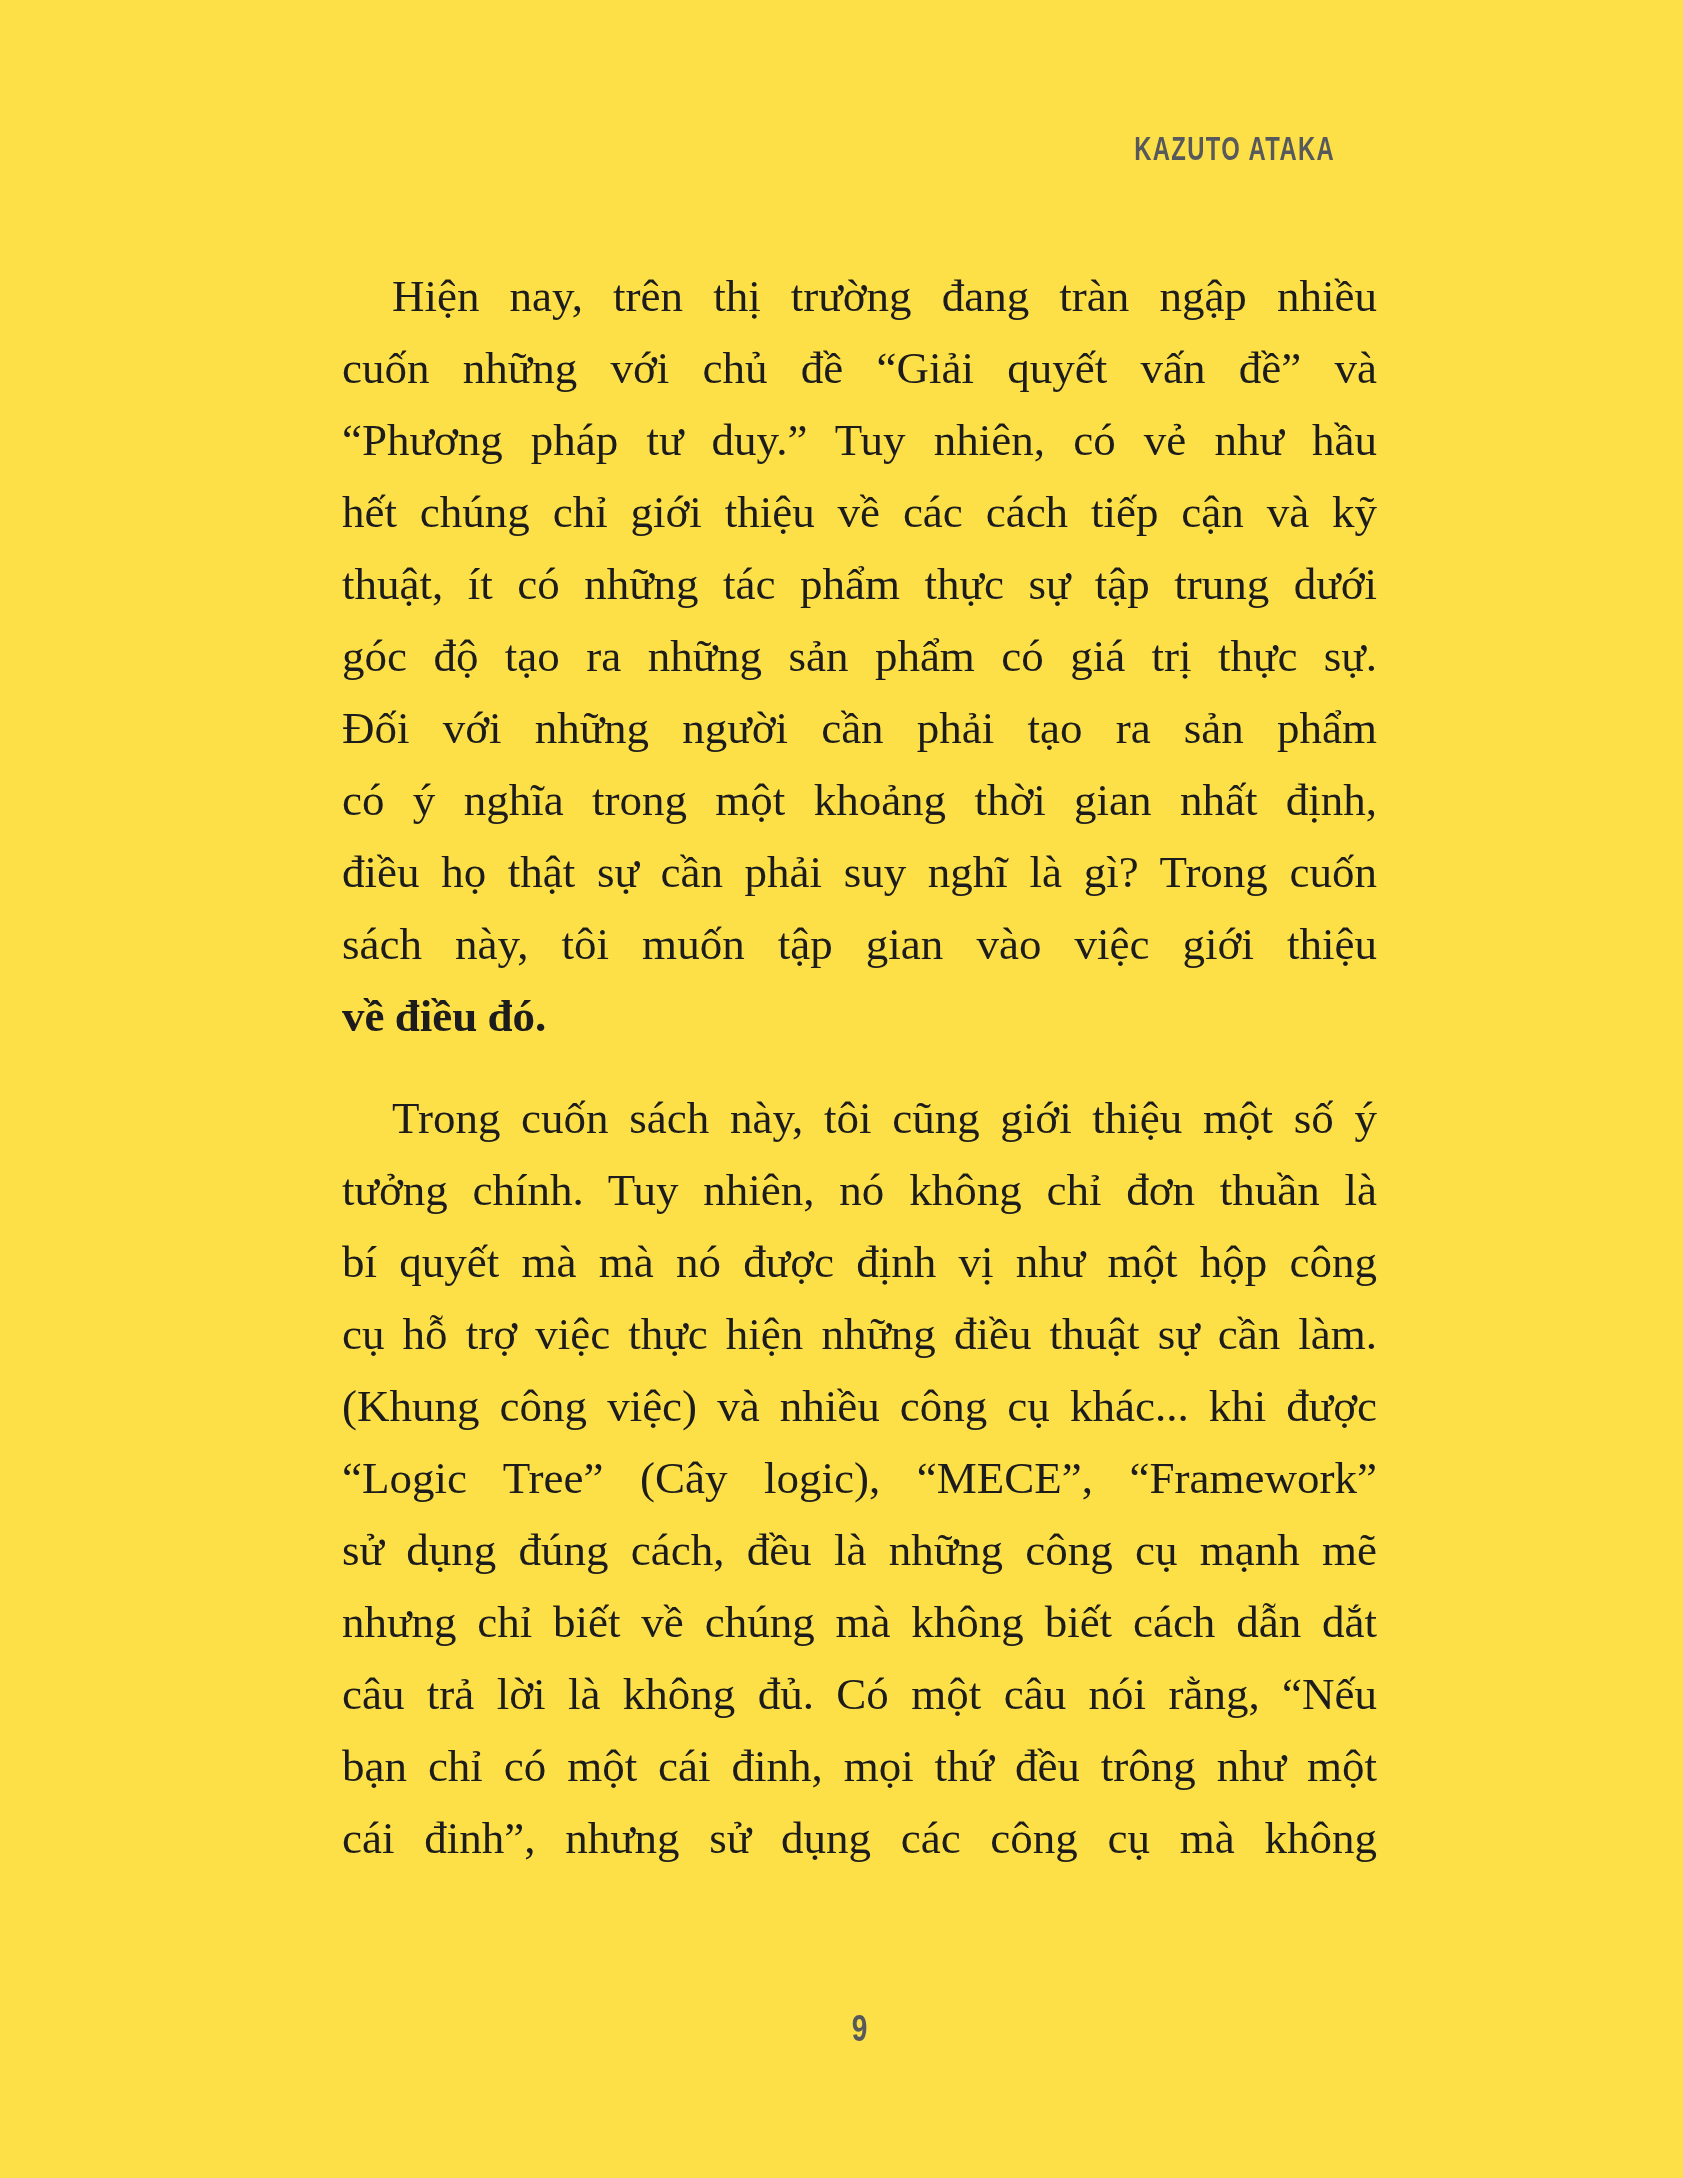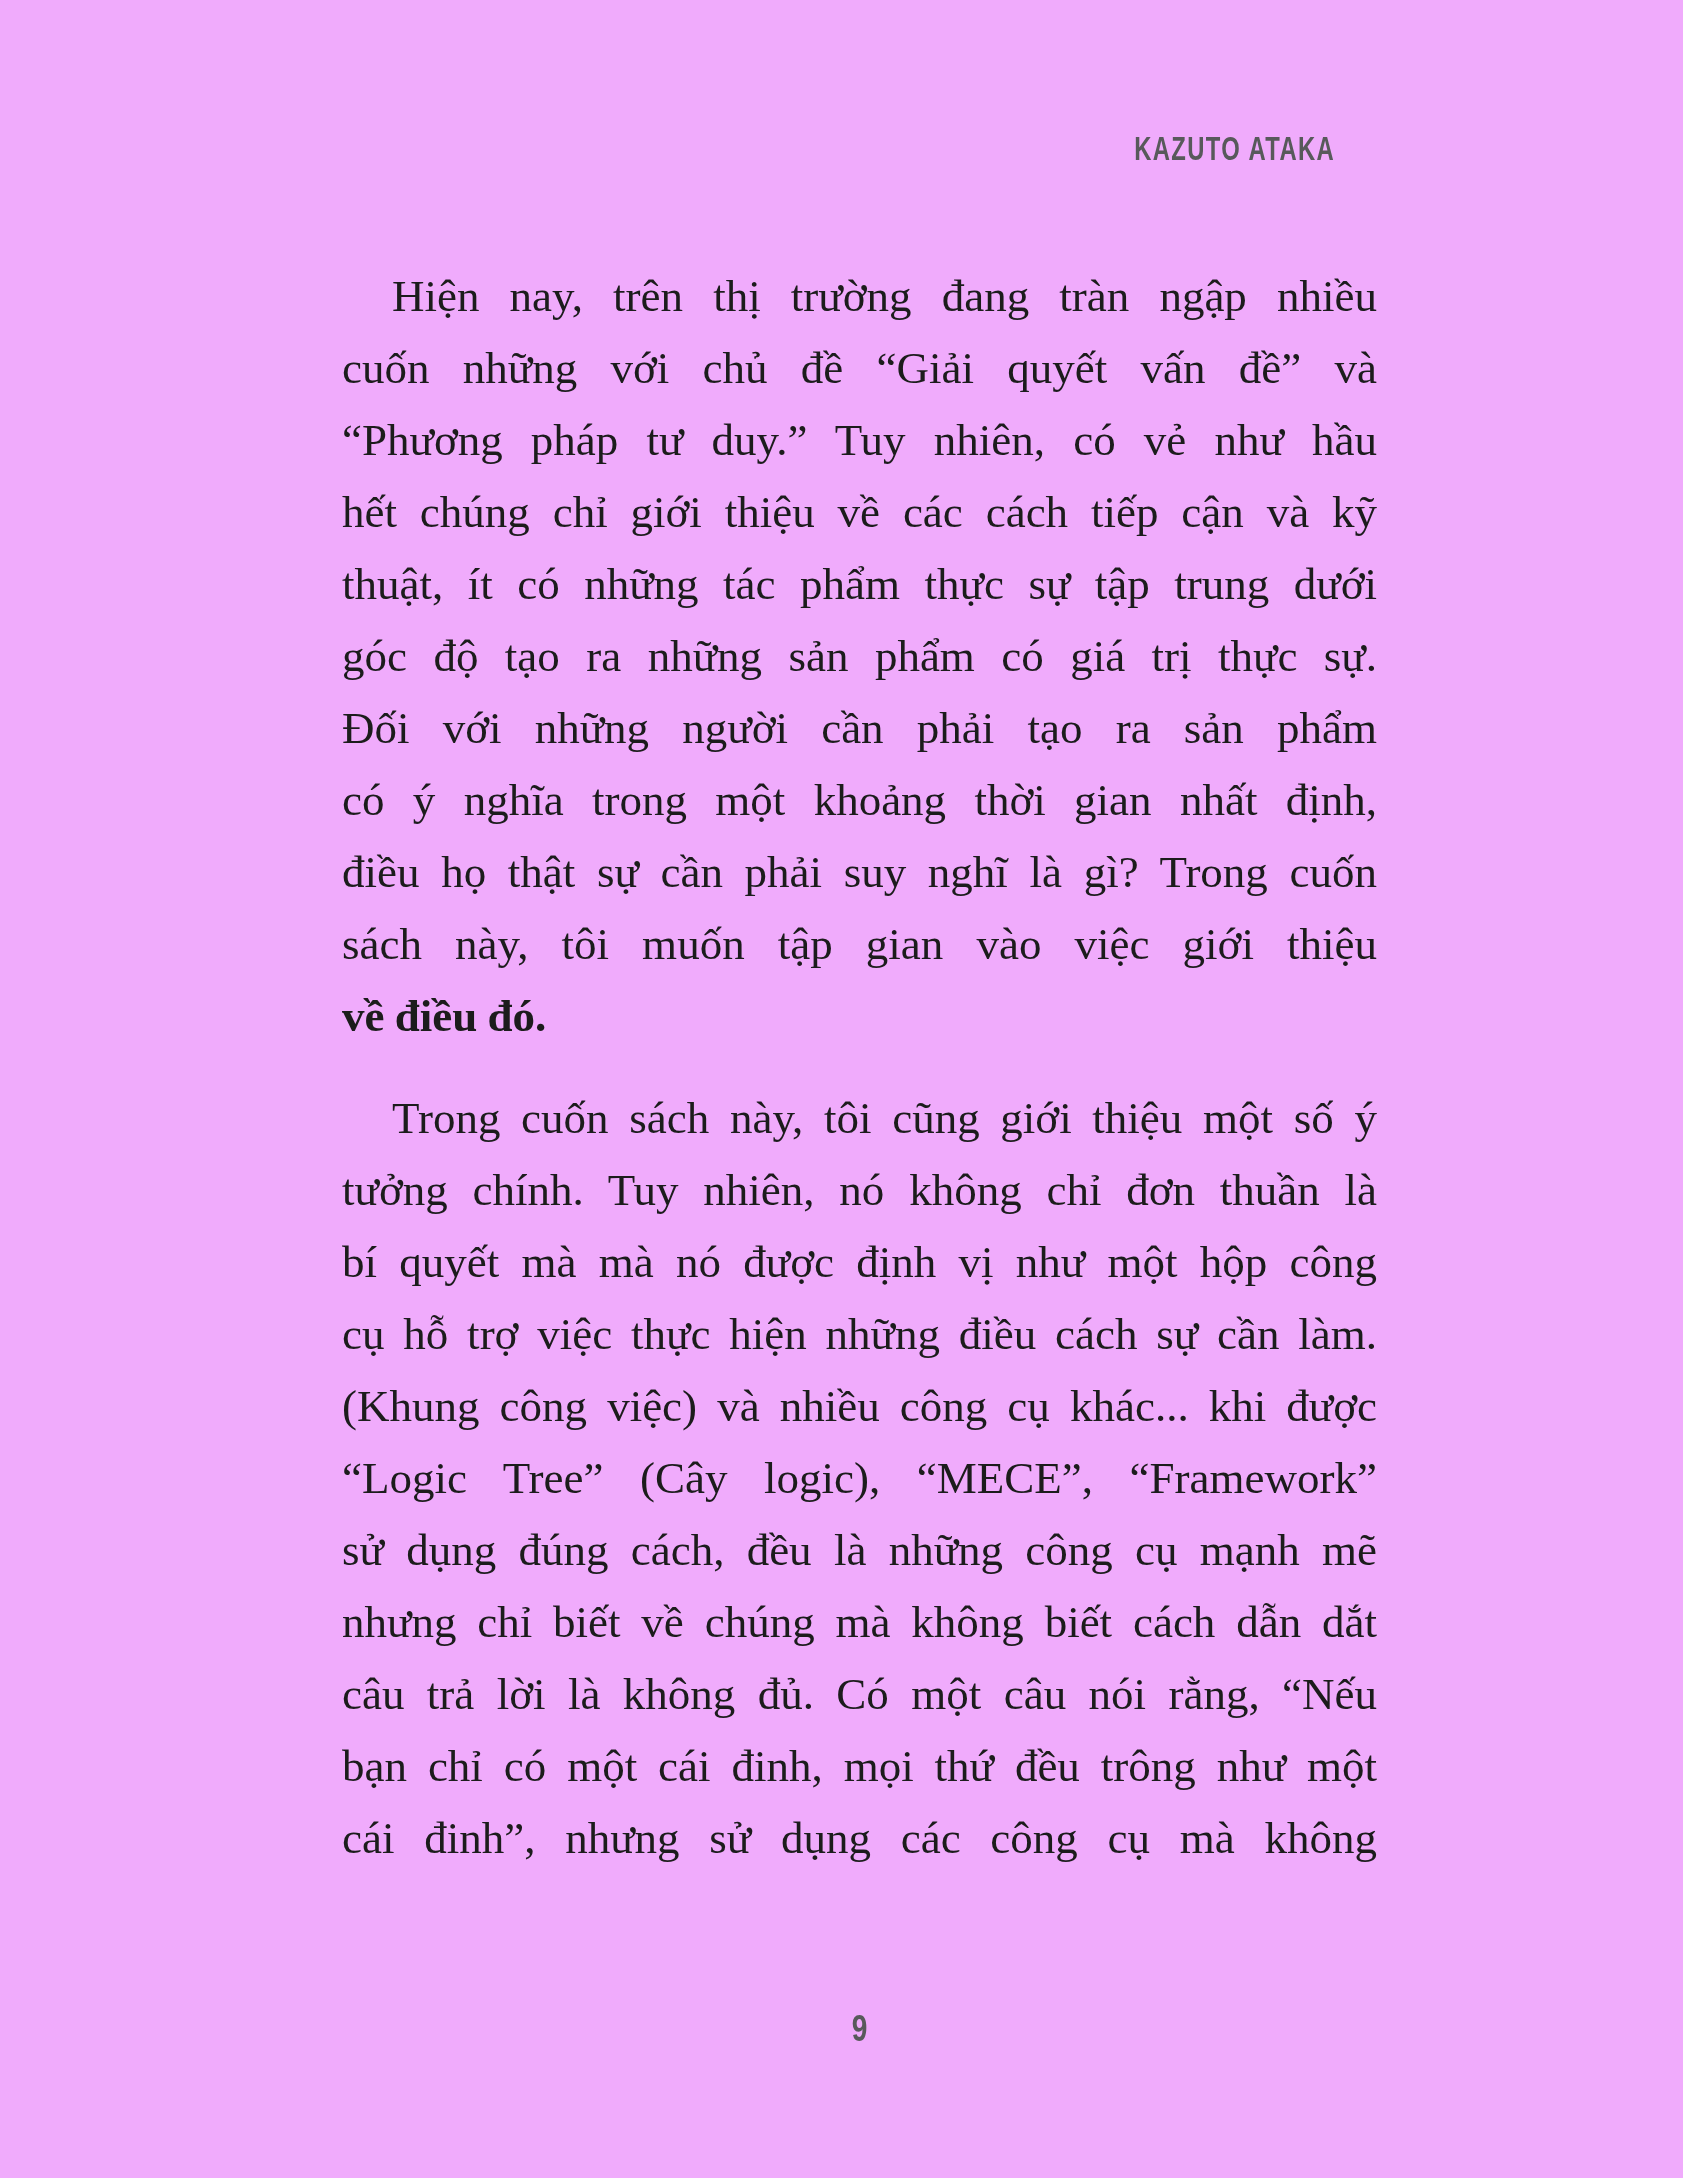--- a/index.html
+++ b/index.html
@@ -1,20 +1,20 @@
 <!DOCTYPE html>
 <html><head>
 <meta charset="utf-8">
 <style>
   html, body { margin: 0; padding: 0; background: #ffffff; }
   .page {
     position: relative;
     width: 1683px;
     height: 2178px;
-    background: #f0abfc;
+    background: #fde047;
     overflow: hidden;
     font-family: "Liberation Serif", serif;
   }
   .running-head {
     position: absolute;
     top: 129px;
     right: 348px;
     color: #58595b;
     font-family: "Liberation Sans", sans-serif;
     font-weight: 700;
@@ -79,21 +79,21 @@
       <div class="line">có ý nghĩa trong một khoảng thời gian nhất định,</div>
       <div class="line">điều họ thật sự cần phải suy nghĩ là gì? Trong cuốn</div>
       <div class="line">sách này, tôi muốn tập gian vào việc giới thiệu</div>
       <div class="line flush">về điều đó.</div>
     </div>
 
     <div class="paragraph">
       <div class="line indent">Trong cuốn sách này, tôi cũng giới thiệu một số ý</div>
       <div class="line">tưởng chính. Tuy nhiên, nó không chỉ đơn thuần là</div>
       <div class="line">bí quyết mà mà nó được định vị như một hộp công</div>
-      <div class="line">cụ hỗ trợ việc thực hiện những điều cách sự cần làm.</div>
+      <div class="line">cụ hỗ trợ việc thực hiện những điều thuật sự cần làm.</div>
       <div class="line">(Khung công việc) và nhiều công cụ khác... khi được</div>
       <div class="line">“Logic Tree” (Cây logic), “MECE”, “Framework”</div>
       <div class="line">sử dụng đúng cách, đều là những công cụ mạnh mẽ</div>
       <div class="line">nhưng chỉ biết về chúng mà không biết cách dẫn dắt</div>
       <div class="line">câu trả lời là không đủ. Có một câu nói rằng, “Nếu</div>
       <div class="line">bạn chỉ có một cái đinh, mọi thứ đều trông như một</div>
       <div class="line">cái đinh”, nhưng sử dụng các công cụ mà không</div>
     </div>
 
   </div>

